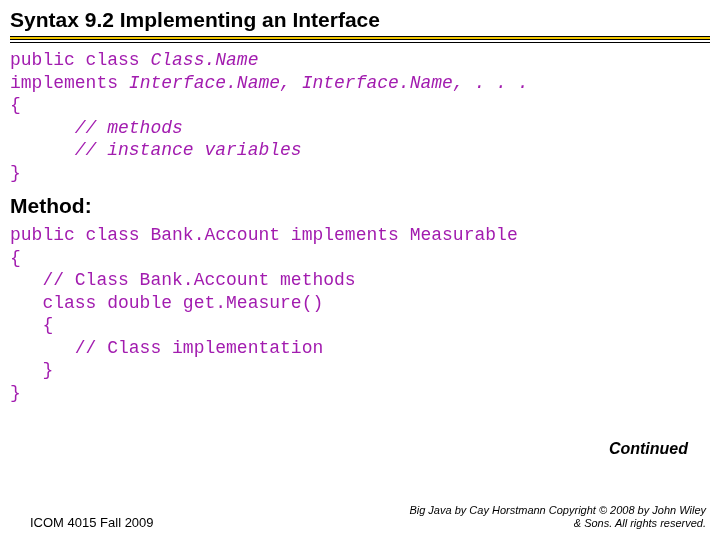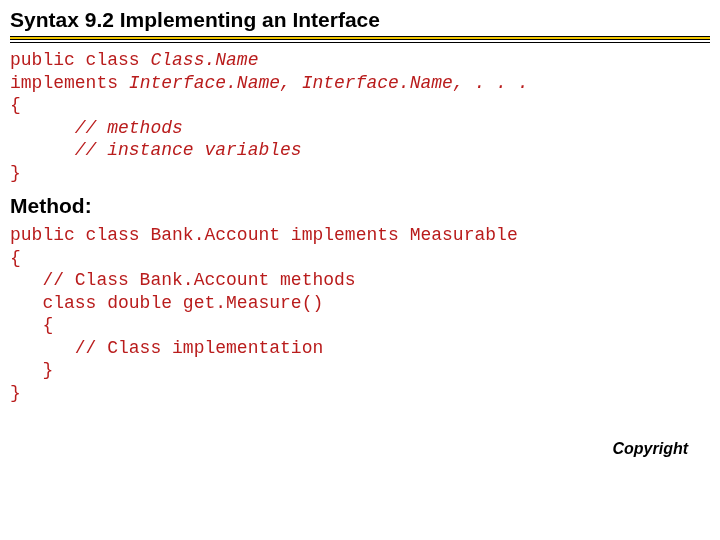--- a/index.html
+++ b/index.html
@@ -30,21 +30,21 @@
   .thin-rule {
     height: 1px;
     background: #000;
     margin-bottom: 6px;
   }
   .code {
     font-family: "Courier New", Courier, monospace;
     font-size: 18px;
     line-height: 1.25;
     white-space: pre;
-    color: #b91c1c;
+    color: #a21caf;
     margin-bottom: 10px;
   }
   .italic { font-style: italic; }
   .example-heading {
     font-size: 21px;
     font-weight: bold;
     margin: 6px 0 6px 0;
   }
   .continued {
     position: absolute;
@@ -96,16 +96,18 @@
   <div class="code"><span>public class Bank.Account implements Measurable</span>
 <span>{</span>
 <span>   // Class Bank.Account methods</span>
 <span>   class double get.Measure()</span>
 <span>   {</span>
 <span>      // Class implementation</span>
 <span>   }</span>
 <span>}</span></div>
 </div>
 
-<div class="continued">Copyright</div>
+<div class="continued">Continued</div>
 
 <div class="footer">
+  <div class="footer-left">ICOM 4015 Fall 2009</div>
+  <div class="footer-right">Big Java by Cay Horstmann Copyright © 2008 by John Wiley &amp; Sons. All rights reserved.</div>
 </div>
 
 </body></html>

